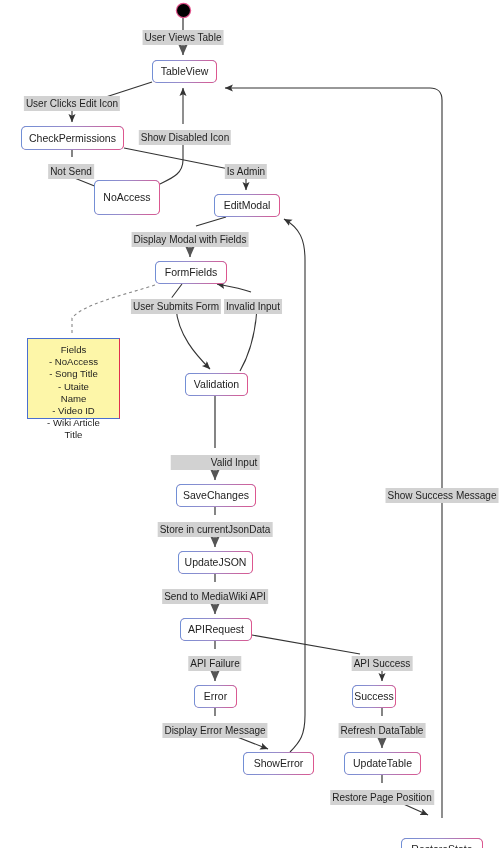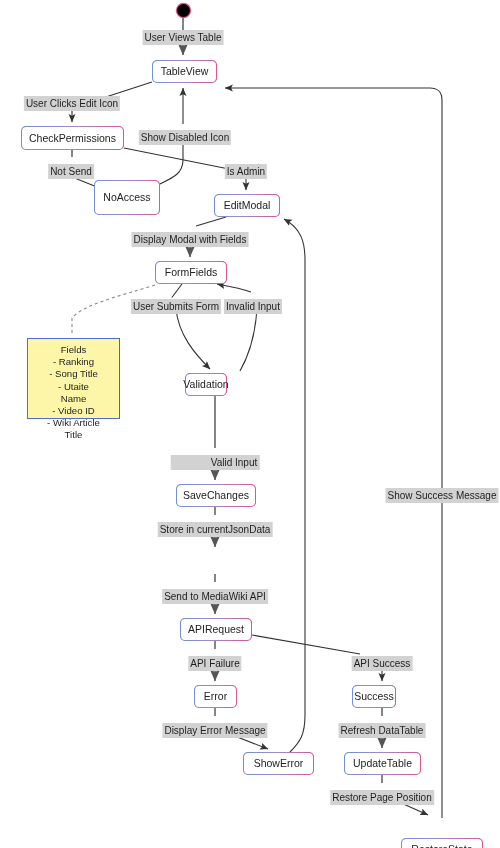--- a/index.html
+++ b/index.html
@@ -198,28 +198,31 @@
   </div>
 
   <div class="node-box" style="left:214px; top:194px; width:66px; height:23px;">
     <span class="node-label">EditModal</span>
   </div>
 
   <div class="node-box" style="left:155px; top:261px; width:72px; height:23px;">
     <span class="node-label">FormFields</span>
   </div>
 
-  <div class="node-box" style="left:185px; top:373px; width:42px; height:23px;justify-content:center;">
+  <div class="node-box" style="left:185px; top:373px; width:63px; height:23px;justify-content:center;">
     <span class="node-label">Validation</span>
   </div>
 
   <div class="node-box" style="left:176px; top:484px; width:80px; height:23px;">
     <span class="node-label">SaveChanges</span>
   </div>
 
+  <div class="node-box" style="left:178px; top:551px; width:75px; height:23px;">
+    <span class="node-label">UpdateJSON</span>
+  </div>
 
   <div class="node-box" style="left:180px; top:618px; width:72px; height:23px;">
     <span class="node-label">APIRequest</span>
   </div>
 
   <div class="node-box" style="left:194px; top:685px; width:43px; height:23px;">
     <span class="node-label">Error</span>
   </div>
 
   <div class="node-box" style="left:243px; top:752px; width:71px; height:23px;">
@@ -233,21 +236,21 @@
   <div class="node-box" style="left:344px; top:752px; width:77px; height:23px;">
     <span class="node-label">UpdateTable</span>
   </div>
 
   <div class="node-box" style="left:401px; top:838px; width:82px; height:23px;">
     <span class="node-label">RestoreState</span>
   </div>
 
   <div class="note-box" style="left:27px; top:338px; width:93px; height:81px;">
     <span class="note-line">Fields</span>
-    <span class="note-line">- Ranking</span>
+    <span class="note-line">- NoAccess</span>
     <span class="note-line">- Song Title</span>
     <span class="note-line">- Utaite Name</span>
     <span class="note-line">- Video ID</span>
     <span class="note-line">- Wiki Article Title</span>
   </div>
 
   <div class="edge-label" style="left:183px; top:30px;">User Views Table</div>
 
   <div class="edge-label" style="left:72px; top:96px;">User Clicks Edit Icon</div>
 

